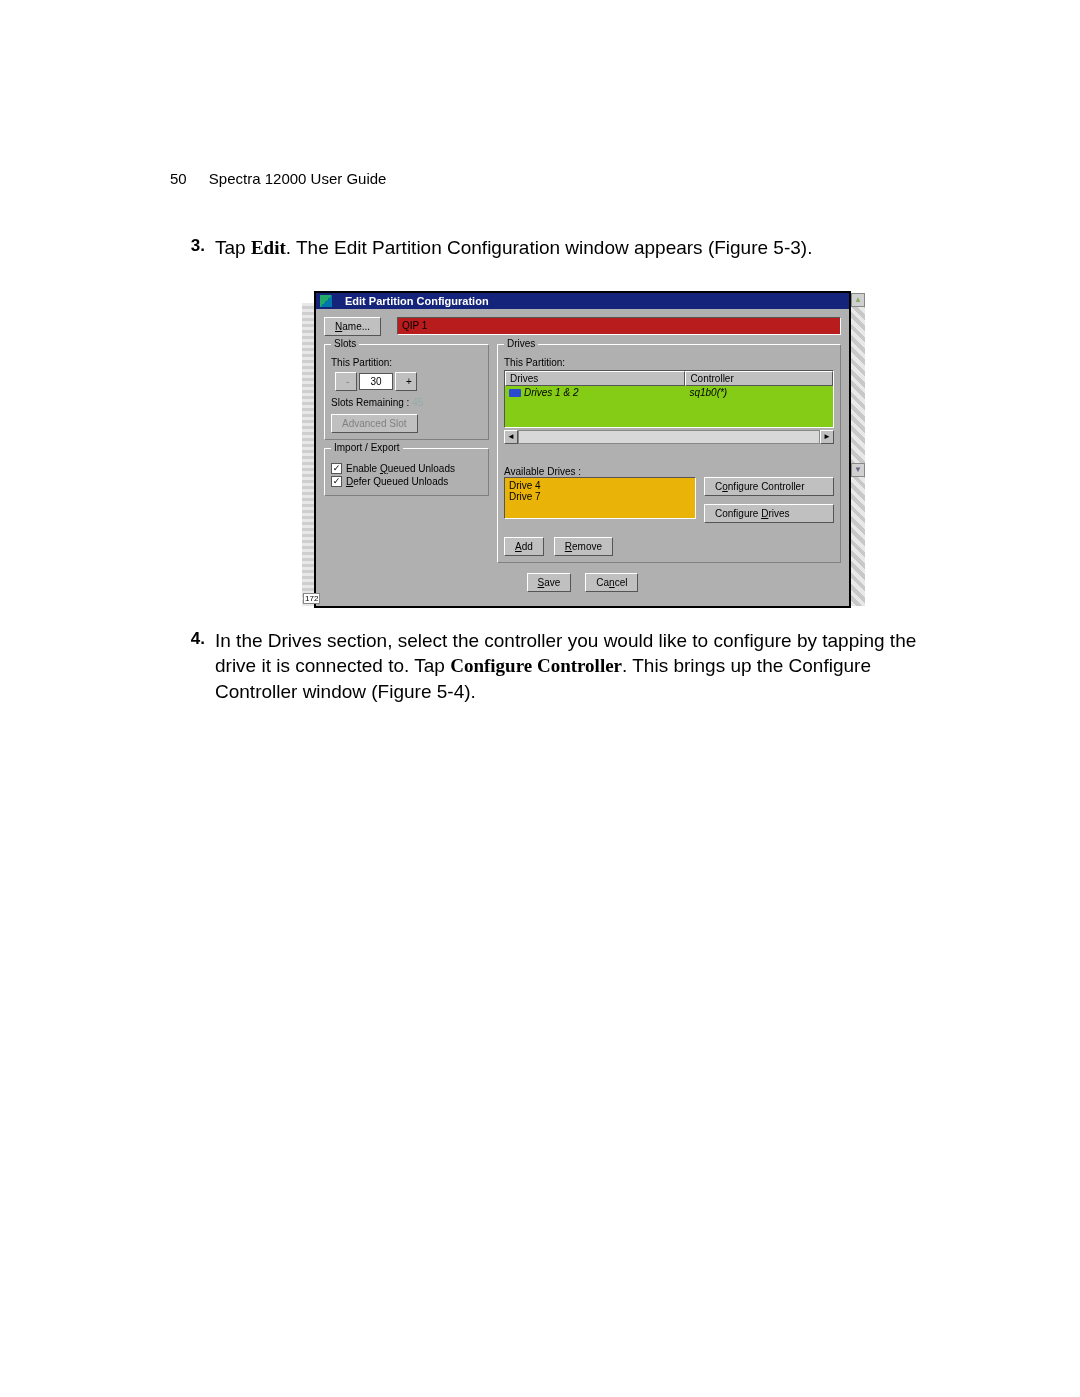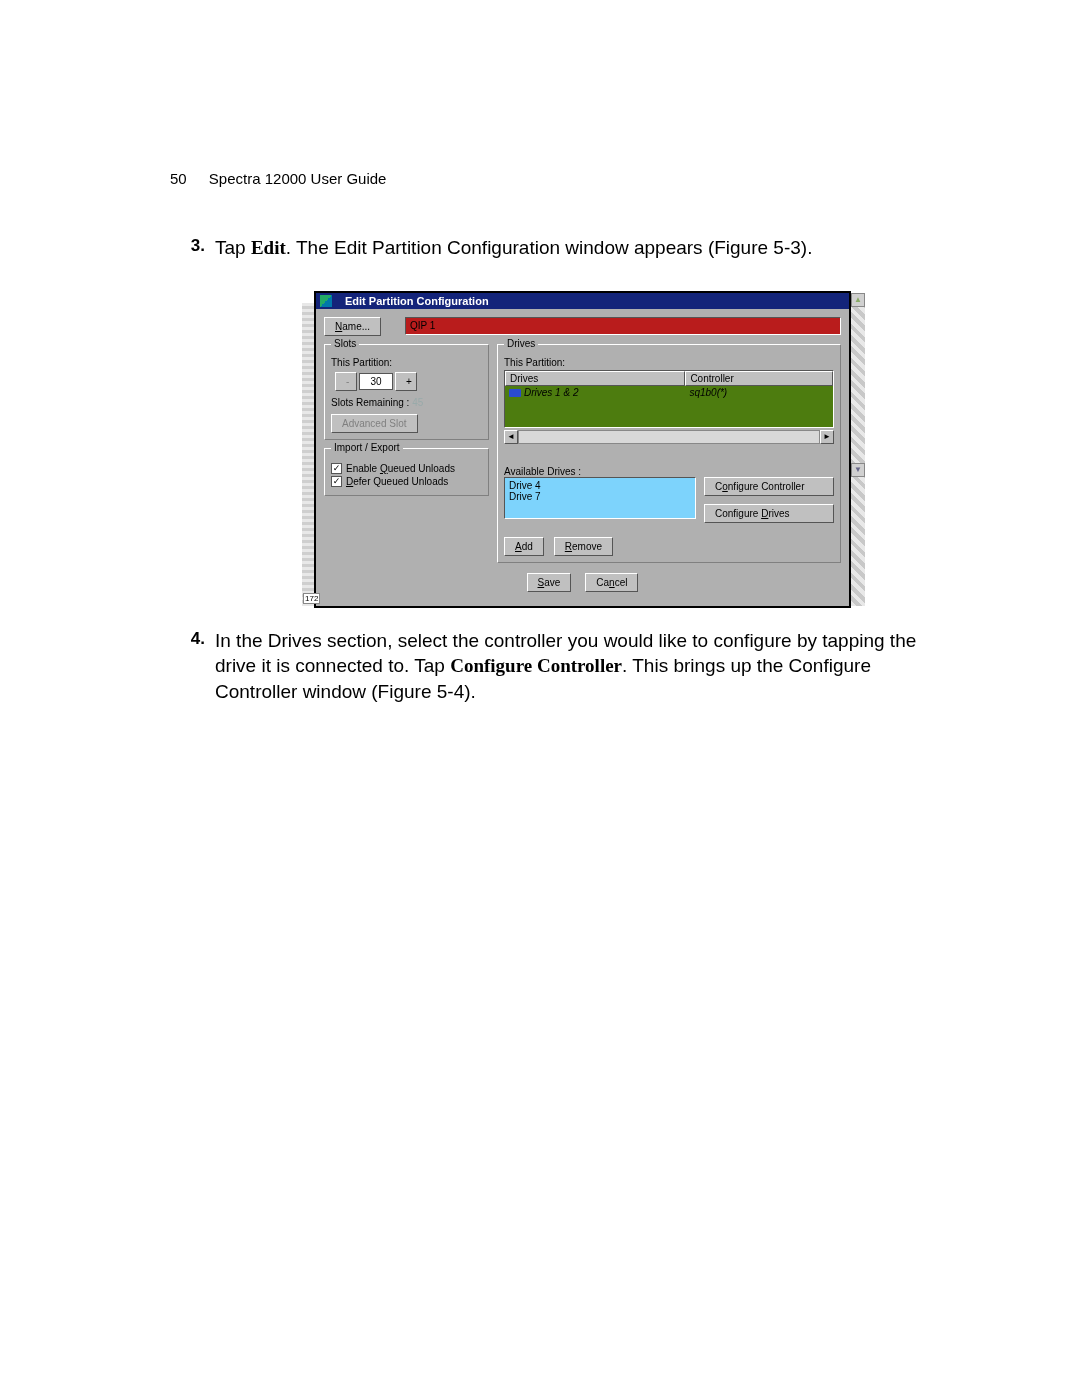--- a/index.html
+++ b/index.html
@@ -64,21 +64,21 @@
     width: 12px; height: 12px;
     background: linear-gradient(135deg,#2a6 0 50%,#07a 50% 100%);
     display: inline-block;
   }
   .client {
     padding: 8px;
   }
   .name-row {
     display: flex;
     align-items: center;
-    gap: 24px;
+    gap: 16px;
     margin-bottom: 8px;
   }
   .winbtn {
     background: #c0c0c0;
     border: 1px solid #fff;
     border-right-color:#555; border-bottom-color:#555;
     padding: 3px 10px;
     font-size: 10px;
     color:#000;
     display:inline-block;
@@ -112,34 +112,34 @@
     padding:0 3px;
     font-size:10px;
   }
   .spinrow { display:flex; align-items:center; gap:2px; margin:4px 0 6px 4px; }
   .spinbtn { width:20px; text-align:center; }
   .spinval { background:#fff; border:1px solid #555; padding:2px 6px; width:34px; text-align:center; font-size:10px;}
   .small { font-size:10px; }
   .chk { display:flex; align-items:center; gap:4px; font-size:10px; margin:2px 0;}
   .chkbox { width:11px; height:11px; background:#fff; border:1px solid #555; display:inline-flex; align-items:center; justify-content:center; font-size:9px; line-height:1;}
   .listbox {
-    background:#4d7c0f; border:1px solid #555; border-right-color:#fff; border-bottom-color:#fff;
+    background:#84cc16; border:1px solid #555; border-right-color:#fff; border-bottom-color:#fff;
     font-size:10px;
   }
   .list-head { display:flex; }
   .list-head > div { background:#c0c0c0; border:1px solid #fff; border-right-color:#555; border-bottom-color:#555; padding:1px 4px; font-size:10px;}
   .list-row { display:flex;font-style:italic; }
   .list-row > div { padding:1px 4px; font-size:10px;}
   .col-a { width:55%; } .col-b { width:45%; }
   .tape-icon{display:inline-block;width:12px;height:8px;background:#2a4bd0;margin-right:3px;border-radius:1px;vertical-align:middle;}
   .hscroll { display:flex; margin-top:2px;}
   .hscroll .arrow { width:14px; height:14px; background:#c0c0c0; border:1px solid #fff; border-right-color:#555; border-bottom-color:#555; display:flex;align-items:center;justify-content:center;font-size:8px;}
   .hscroll .track{flex:1;background:#d8d8d8;border:1px solid #888;}
   .avail-row{display:flex;gap:8px;}
-  .avail-list{flex:1;background:#7dd3fc;border:1px solid #555;border-right-color:#fff;border-bottom-color:#fff;padding:2px 4px;height:42px;font-size:10px;}
+  .avail-list{flex:1;background:#eab308;border:1px solid #555;border-right-color:#fff;border-bottom-color:#fff;padding:2px 4px;height:42px;font-size:10px;}
   .btncol{display:flex;flex-direction:column;gap:8px;width:130px;}
   .addremove{display:flex;gap:10px;margin-top:14px;}
   .bottom-btns{display:flex;gap:14px;justify-content:center;padding:10px 0 6px;}
   .rside-deco{position:absolute;right:-16px;top:0;bottom:0;width:14px;background:repeating-linear-gradient(45deg,#e8e8e8 0 4px,#c8c8c8 4px 8px);}
   .rside-deco .up,.rside-deco .dn{position:absolute;left:0;width:14px;height:14px;background:#d0d0d0;border:1px solid #888;display:flex;align-items:center;justify-content:center;font-size:8px;}
   .rside-deco .up{top:0;color:#8a6;} .rside-deco .dn{top:170px;color:#668;}
   .lside-deco{position:absolute;left:-14px;top:10px;bottom:0;width:12px;background:repeating-linear-gradient(0deg,#e8e8e8 0 3px,#cfcfcf 3px 6px);}
   .lside-deco span{position:absolute;bottom:2px;left:1px;font-size:8px;background:#fff;border:1px solid #888;padding:0 1px;}
 
   .figcap { text-align:center; font-size:14px; margin: 16px 0 40px 0;}

